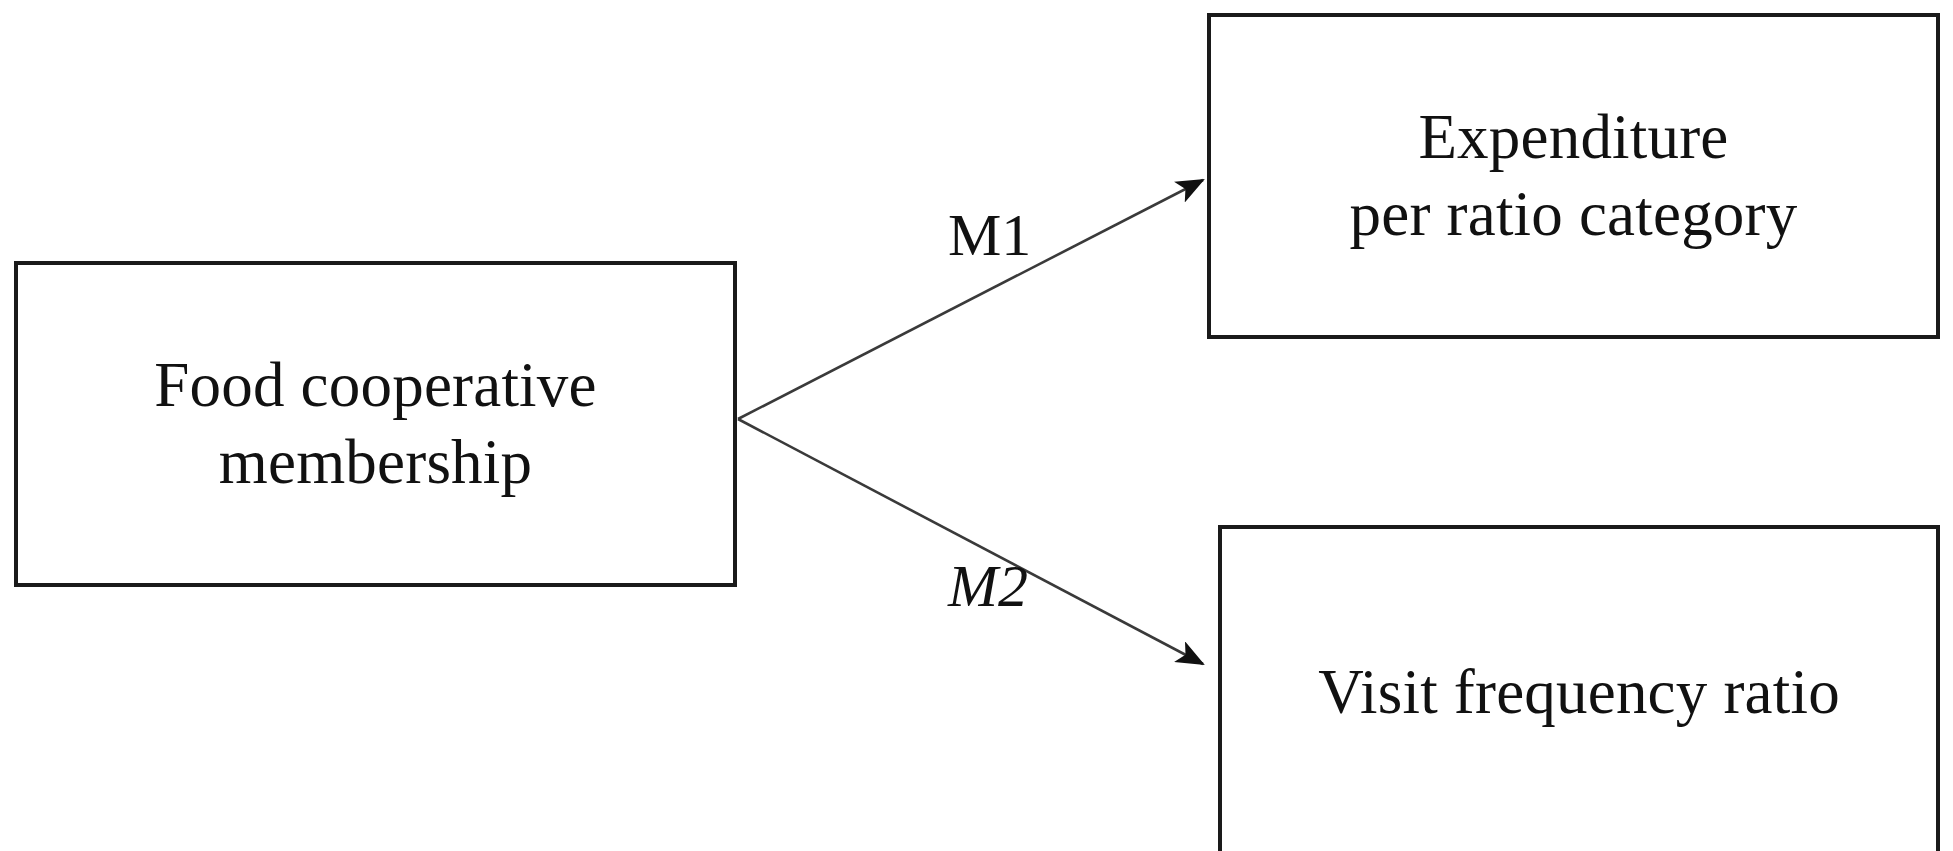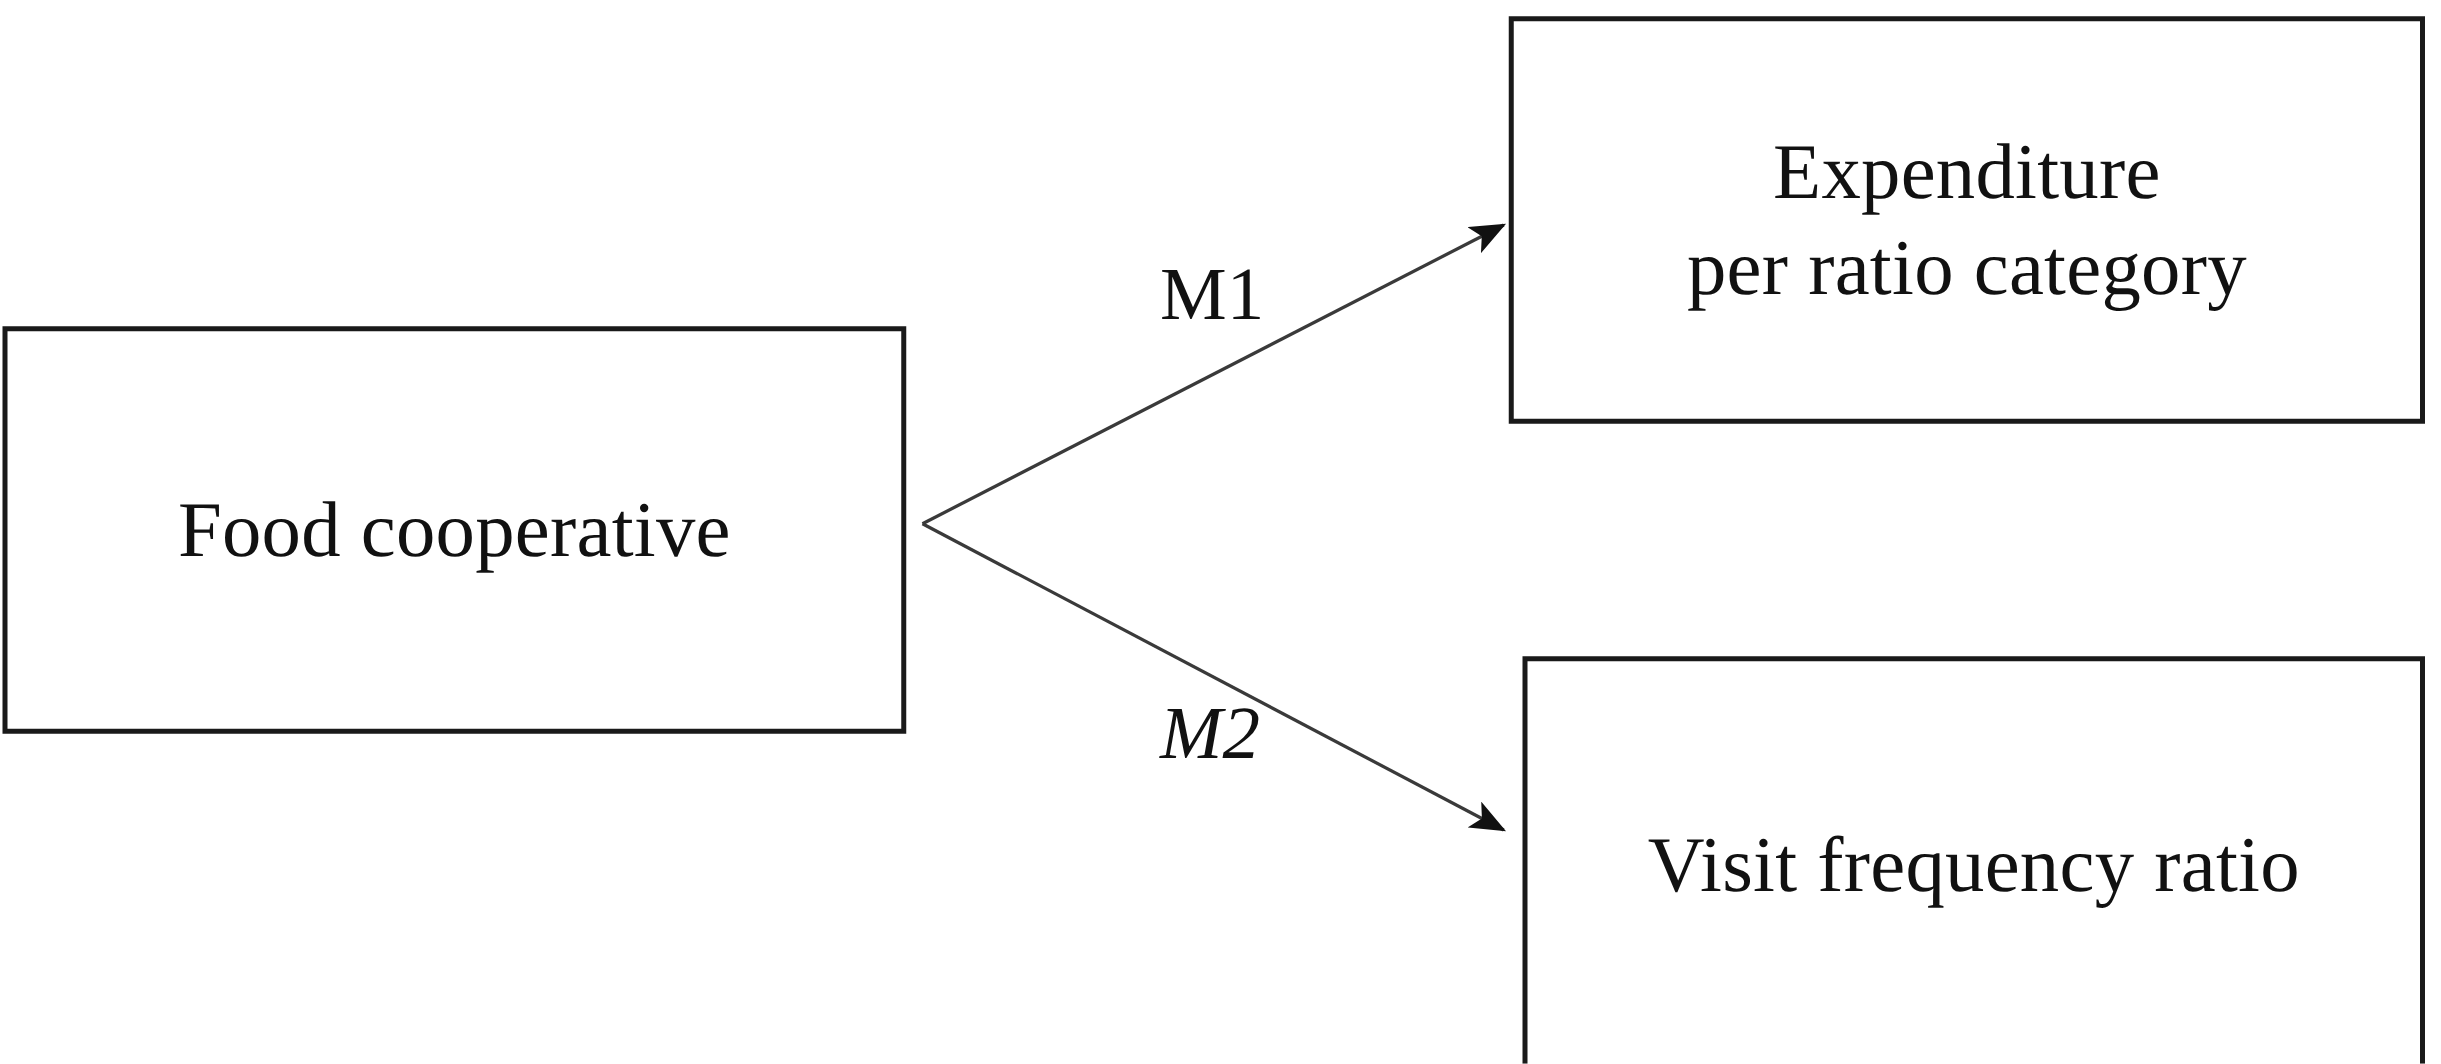--- a/index.html
+++ b/index.html
@@ -29,21 +29,21 @@
     color: #111111;
   }
   .node-line {
     display: block;
     font-size: 63px;
     line-height: 1.22;
     letter-spacing: 0.2px;
     white-space: nowrap;
   }
   #box-source {
-    left: 2px;
+    left: 14px;
     top: 261px;
     width: 723px;
     height: 326px;
   }
   #box-outcome-expenditure {
     left: 1207px;
     top: 13px;
     width: 733px;
     height: 326px;
   }
@@ -61,20 +61,21 @@
     width: 1953px;
     height: 851px;
     pointer-events: none;
   }
   .path-label {
     position: absolute;
     font-size: 60px;
     line-height: 1;
     color: #111111;
     white-space: nowrap;
+    margin-left: 20px;
   }
   #label-m1 {
     left: 928px;
     top: 205px;
   }
   #label-m2 {
     left: 928px;
     top: 556px;
     font-style: italic;
   }
@@ -94,20 +95,21 @@
       </marker>
     </defs>
 
     <line x1="738" y1="419" x2="1203" y2="180" stroke="#3a3a3a" stroke-width="2.6" marker-end="url(#arrowhead-m1)"></line>
 
     <line x1="738" y1="419" x2="1203" y2="664" stroke="#3a3a3a" stroke-width="2.6" marker-end="url(#arrowhead-m2)"></line>
   </svg>
 
   <div class="node-box" id="box-source">
     <span class="node-line">Food cooperative</span>
+    <span class="node-line">membership</span>
   </div>
 
   <div class="node-box" id="box-outcome-expenditure">
     <span class="node-line">Expenditure</span>
     <span class="node-line">per ratio category</span>
   </div>
 
   <div class="node-box" id="box-outcome-visit">
     <span class="node-line">Visit frequency ratio</span>
   </div>

